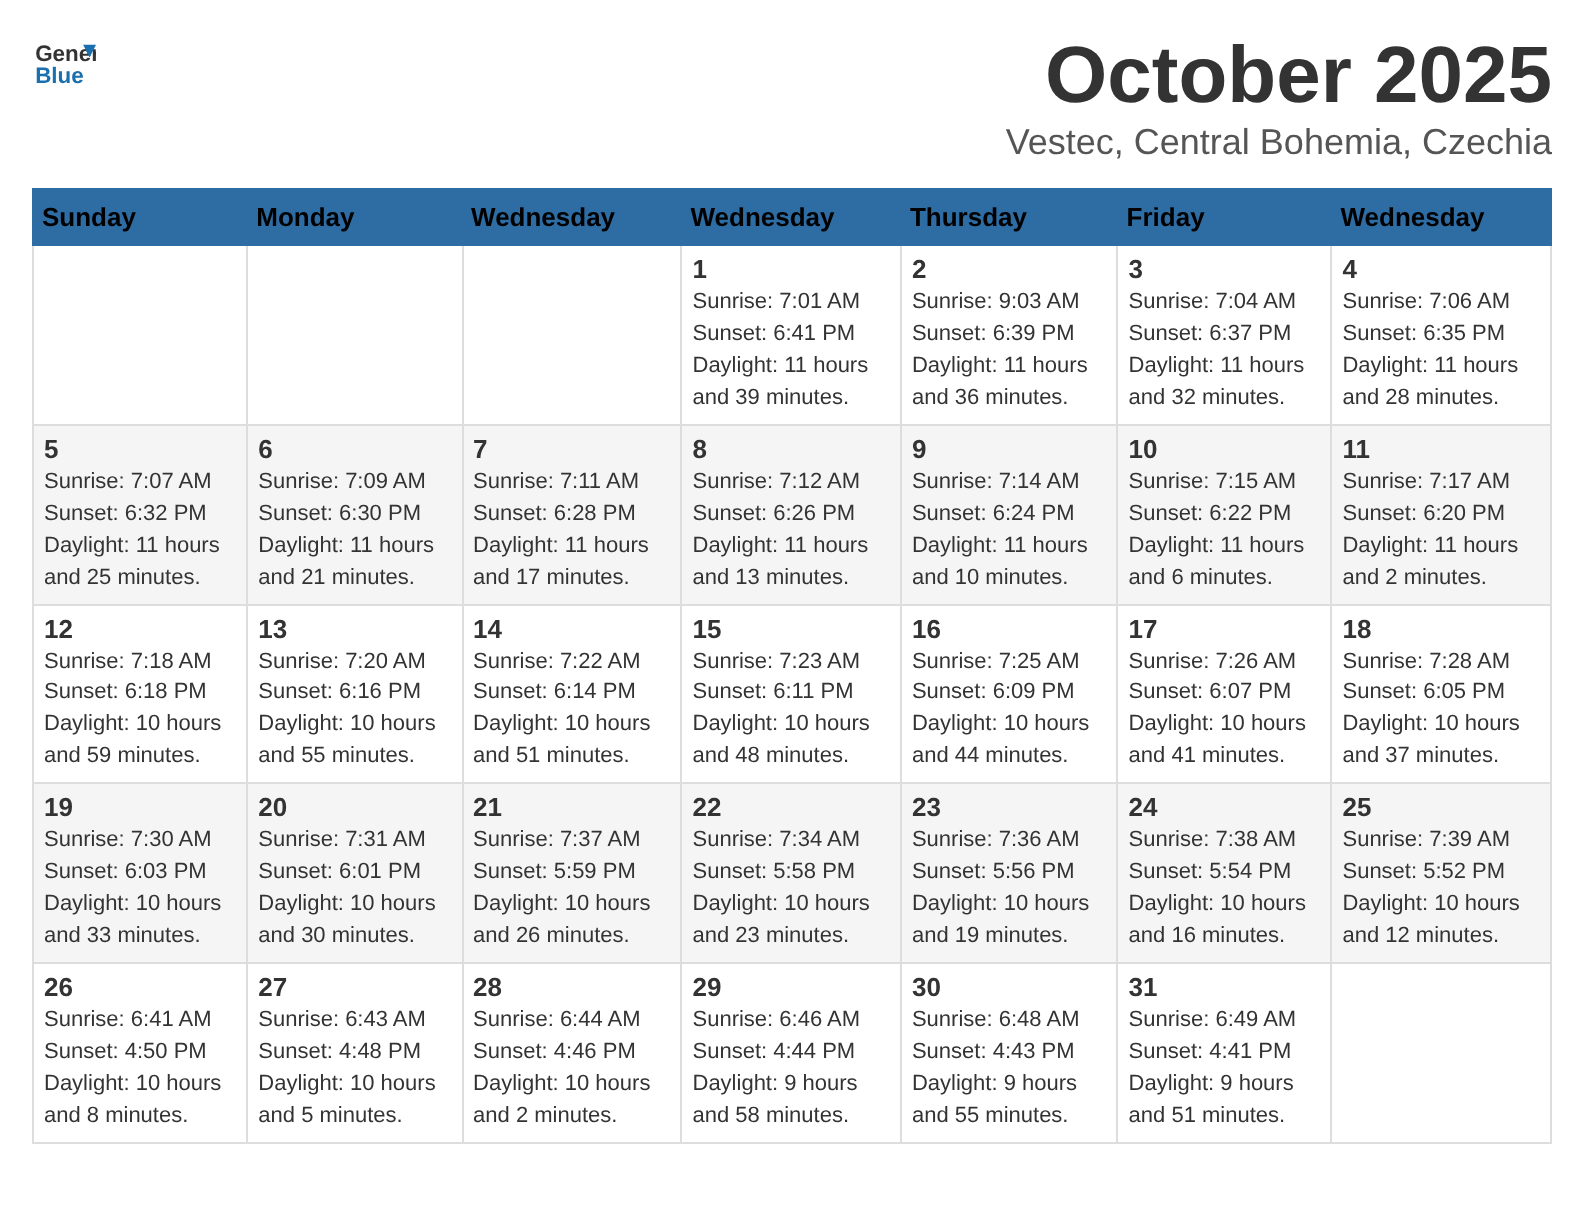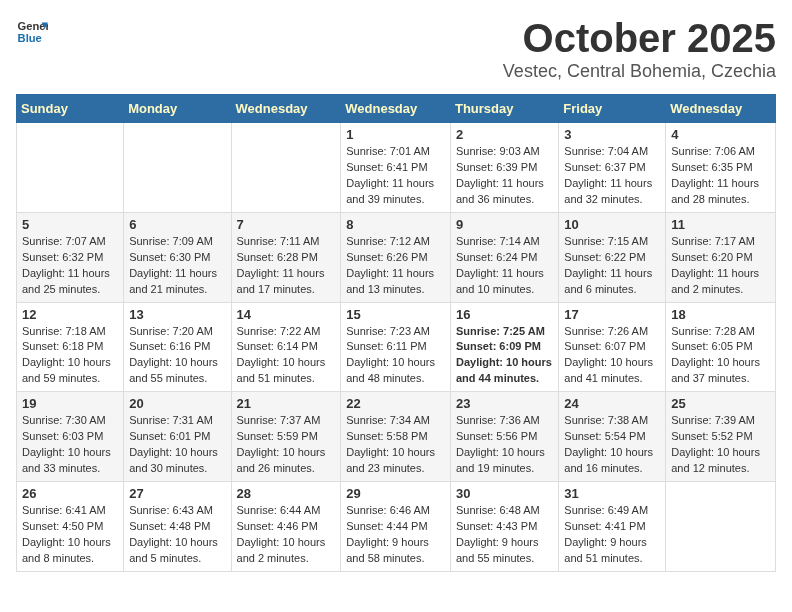--- a/index.html
+++ b/index.html
@@ -37,21 +37,21 @@
       font-size: 18px;
       color: #555;
     }
     .calendar-table {
       width: 100%;
       border-collapse: collapse;
       border: 1px solid #ccc;
     }
     .calendar-table th {
       background-color: #2e6da4;
-      color: #fef9c3;
+      color: #000000;
       font-size: 13px;
       font-weight: bold;
       padding: 6px 4px;
       text-align: left;
       border: 1px solid #2e6da4;
     }
     .calendar-table td {
       vertical-align: top;
       padding: 4px 5px;
       font-size: 10.5px;
@@ -216,21 +216,21 @@
         </td>
         <td>
           <span class="day-num">15</span>
           <div class="day-info" style="white-space: pre-line;">Sunrise: 7:23 AM
 Sunset: 6:11 PM
 Daylight: 10 hours
 and 48 minutes.</div>
         </td>
         <td>
           <span class="day-num">16</span>
-          <div class="day-info" style="white-space: pre-line; font-weight: bold;">Sunrise: 7:25 AM
+          <div class="day-info" style="white-space: pre-line;">Sunrise: 7:25 AM
 Sunset: 6:09 PM
 Daylight: 10 hours
 and 44 minutes.</div>
         </td>
         <td>
           <span class="day-num">17</span>
           <div class="day-info" style="white-space: pre-line;">Sunrise: 7:26 AM
 Sunset: 6:07 PM
 Daylight: 10 hours
 and 41 minutes.</div>

